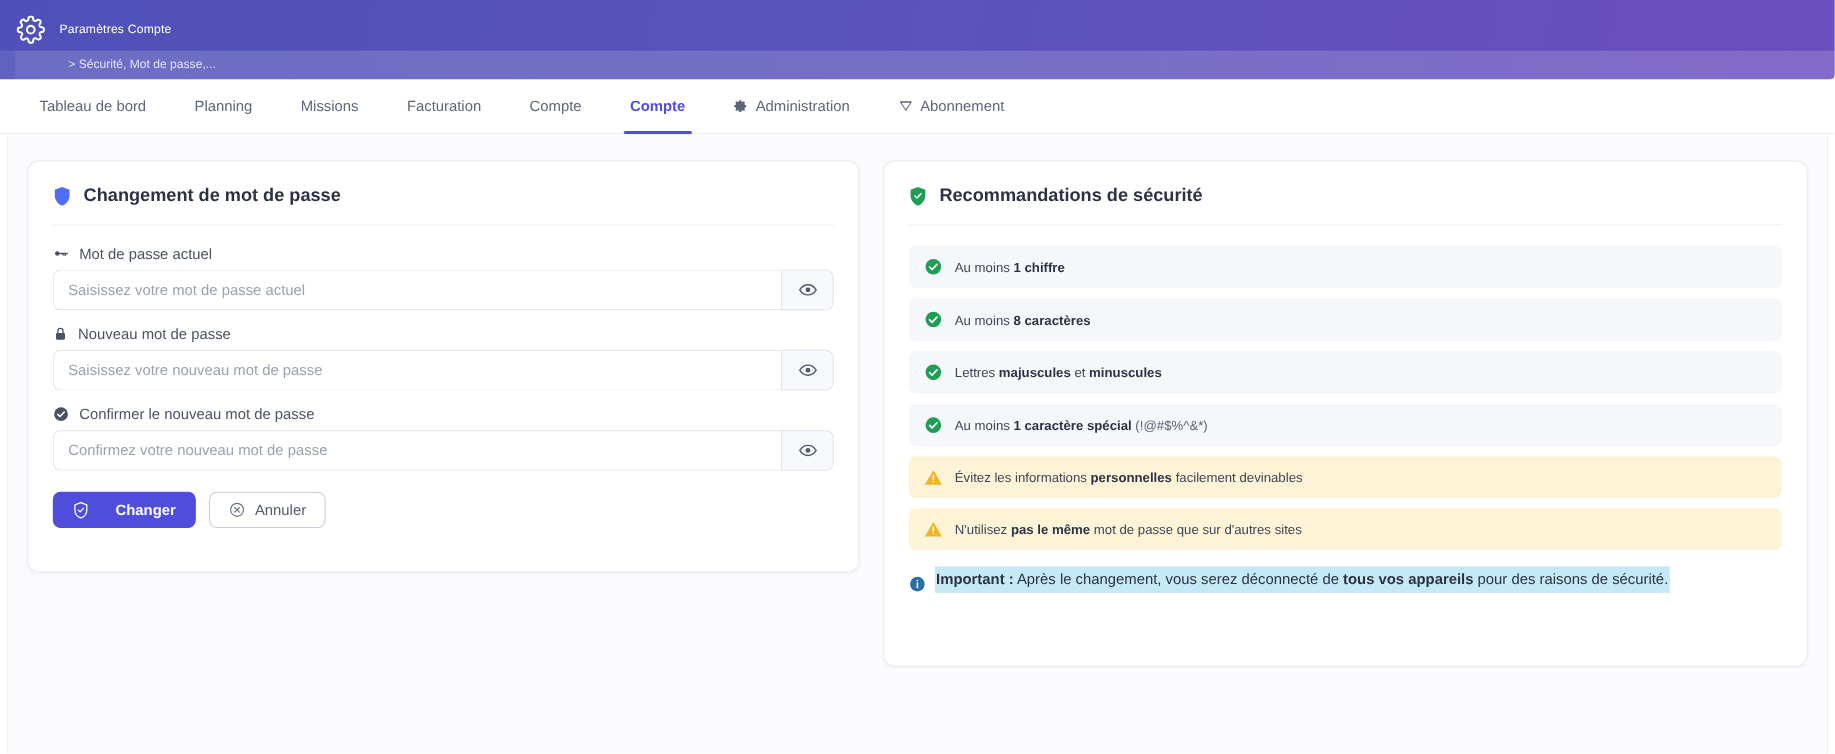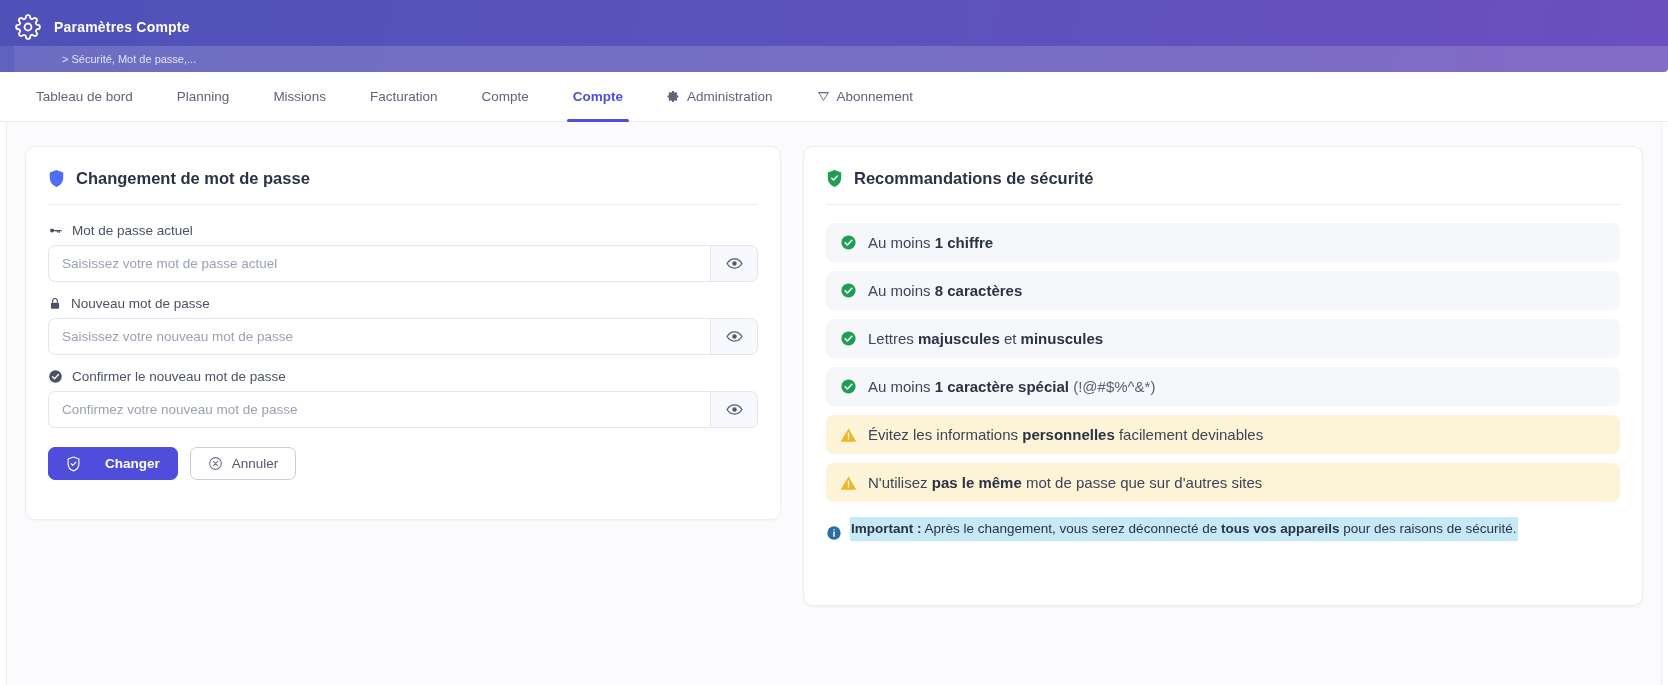--- a/index.html
+++ b/index.html
@@ -19,21 +19,21 @@
     background: linear-gradient(100deg, #4f51b8 0%, #5a53bb 45%, #6b4fbe 100%);
     padding: 0 0 0 14px;
     border-bottom-right-radius: 4px;
   }
   .header-top {
     display: flex; align-items: center; gap: 12px;
     height: 46px; padding-top: 8px;
   }
   .gear-wrap { width: 28px; height: 28px; display:flex; align-items:center; justify-content:center; }
   .header-title {
-    color: #ffffff; font-size: 14px; font-weight: bold; letter-spacing: .2px;
+    color: #ffffff; font-size: 11px; font-weight: normal; letter-spacing: .2px;
   }
   .header-sub {
     color: #e4e3f6; font-size: 11px; padding-left: 48px;
     background: rgba(255,255,255,0.07);
     height: 26px; display:flex; align-items:center;
   }
   .header-subband {
     position:absolute; left:0; right:0; bottom:0; height:26px;
     background: rgba(255,255,255,0.10);
   }
@@ -136,21 +136,21 @@
   .btn-secondary {
     background: #ffffff; color: #515a6c; border: 1px solid #c9cdd8;
   }
 
   
   .rec { 
     display: flex; align-items: center; gap: 11px;
     border-radius: 7px;
     padding: 11px 14px;
     margin-bottom: 9px;
-    font-size: 15px; color: #3d4455;
+    font-size: 12px; color: #3d4455;
   }
   .rec.ok { background: #f6f7fa; }
   .rec.warn { background: #fdf4d7; }
   .rec-text b { font-weight: bold; color: #2b3245; }
   .rec-text .muted { color: #5a6172; }
 
   .important {
     font-size: 13.5px; color: #2b3245;
     padding: 6px 2px 6px 0;
     margin-top: 8px;

